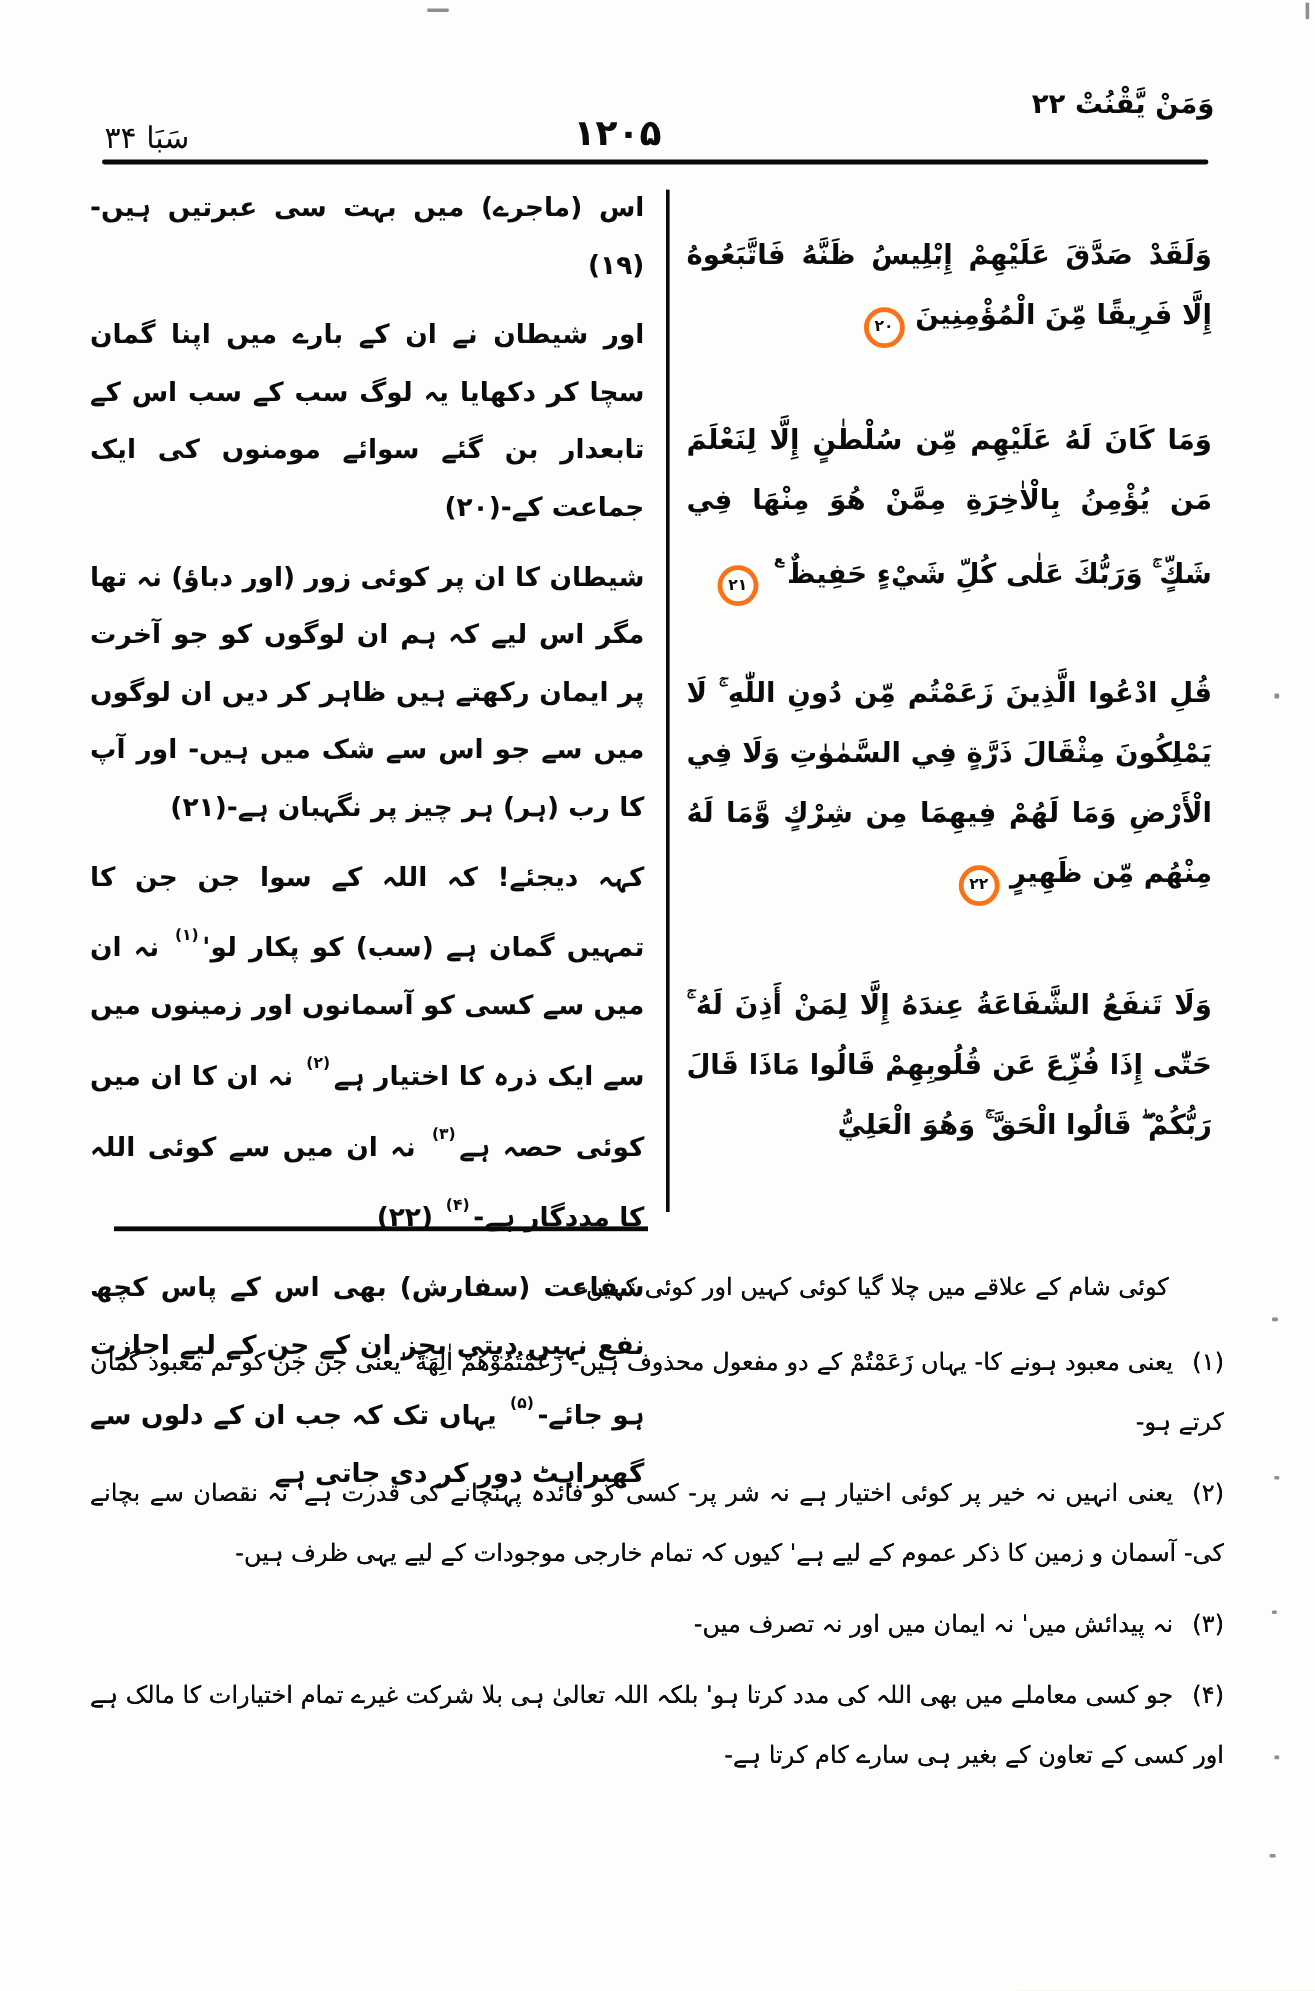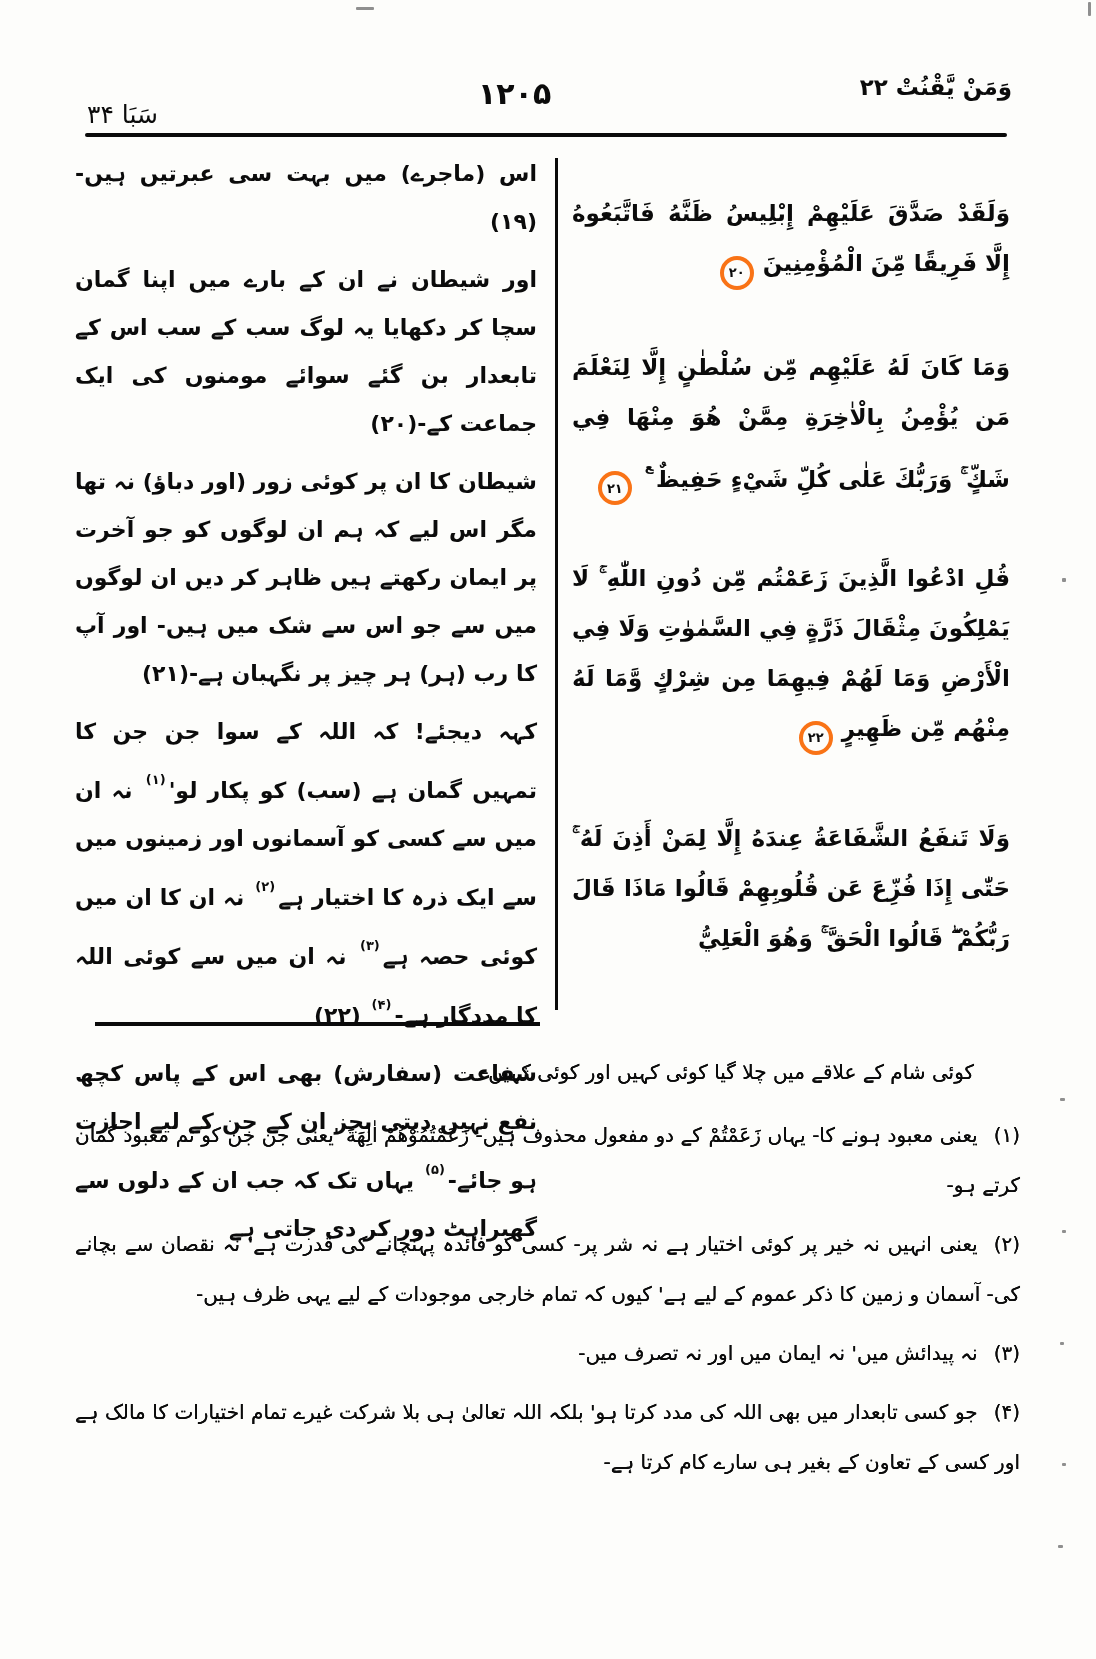--- a/index.html
+++ b/index.html
@@ -8,21 +8,21 @@
     width:1096px;height:1659px;
     margin:0 auto;
     background:#fdfdfb;
     overflow:hidden;
     font-family:"DejaVu Sans",sans-serif;
     color:#0b0b0b;
     direction:rtl;
   }
   
   .hdr-right{position:absolute;top:74px;right:84px;font-size:23px;font-weight:bold;letter-spacing:1px;}
-  .hdr-page{position:absolute;top:76px;left:478px;font-size:30px;font-weight:bold;}
+  .hdr-page{position:absolute;top:94px;left:478px;font-size:30px;font-weight:bold;}
   .hdr-left{position:absolute;top:100px;left:76px;font-size:25px;font-weight:normal;margin-left:11px;}
   .hdr-rule{position:absolute;top:133px;left:85px;width:922px;height:4px;background:#0a0a0a;border-radius:2px;}
 
   
   .col-divider{position:absolute;top:158px;left:555px;width:3px;height:852px;background:#0a0a0a;}
 
   
   .quran-col{
     position:absolute;top:158px;right:86px;width:438px;
     direction:rtl;text-align:justify;
@@ -105,21 +105,21 @@
       <p class="tr-para">شفاعت (سفارش) بھی اس کے پاس کچھ نفع نہیں دیتی بجز ان کے جن کے لیے اجازت ہو جائے-<sup class="fnref">(۵)</sup> یہاں تک کہ جب ان کے دلوں سے گھبراہٹ دور کر دی جاتی ہے</p>
     </div>
 
   <div class="fn-rule"></div>
 
   <div class="fn-col" id="footnotes">
       <p class="fn-cont">کوئی شام کے علاقے میں چلا گیا کوئی کہیں اور کوئی کہیں-</p>
       <p class="fn"><span class="fn-marker">(۱)</span><span>یعنی معبود ہونے کا- یہاں زَعَمْتُمْ کے دو مفعول محذوف ہیں- زَعَمْتُمُوْهُمْ اٰلِهَةً 'یعنی جن جن کو تم معبود گمان کرتے ہو-</span></p>
       <p class="fn"><span class="fn-marker">(۲)</span><span>یعنی انہیں نہ خیر پر کوئی اختیار ہے نہ شر پر- کسی کو فائدہ پہنچانے کی قدرت ہے' نہ نقصان سے بچانے کی- آسمان و زمین کا ذکر عموم کے لیے ہے' کیوں کہ تمام خارجی موجودات کے لیے یہی ظرف ہیں-</span></p>
       <p class="fn"><span class="fn-marker">(۳)</span><span>نہ پیدائش میں' نہ ایمان میں اور نہ تصرف میں-</span></p>
-      <p class="fn"><span class="fn-marker">(۴)</span><span>جو کسی تابعدار میں بھی اللہ کی مدد کرتا ہو' بلکہ اللہ تعالیٰ ہی بلا شرکت غیرے تمام اختیارات کا مالک ہے اور کسی کے تعاون کے بغیر ہی سارے کام کرتا ہے-</span></p>
+      <p class="fn"><span class="fn-marker">(۴)</span><span>جو کسی معاملے میں بھی اللہ کی مدد کرتا ہو' بلکہ اللہ تعالیٰ ہی بلا شرکت غیرے تمام اختیارات کا مالک ہے اور کسی کے تعاون کے بغیر ہی سارے کام کرتا ہے-</span></p>
     </div>
 
   <div class="speck" style="left:356px;top:7px;width:18px;height:3px;"></div>
   <div class="speck" style="left:1088px;top:2px;width:3px;height:14px;"></div>
   <div class="speck" style="left:1062px;top:578px;width:4px;height:4px;"></div>
   <div class="speck" style="left:1060px;top:1098px;width:5px;height:3px;"></div>
   <div class="speck" style="left:1062px;top:1230px;width:4px;height:3px;"></div>
   <div class="speck" style="left:1060px;top:1342px;width:4px;height:3px;"></div>
   <div class="speck" style="left:1062px;top:1463px;width:4px;height:3px;"></div>
   <div class="speck" style="left:1058px;top:1545px;width:5px;height:3px;"></div>

